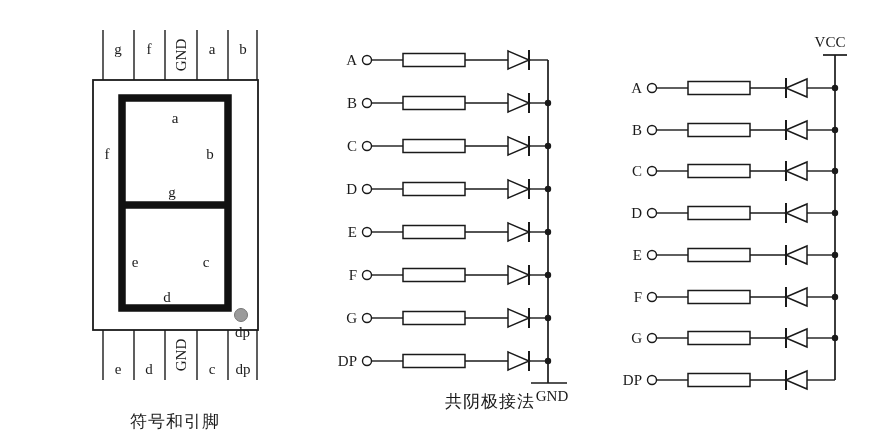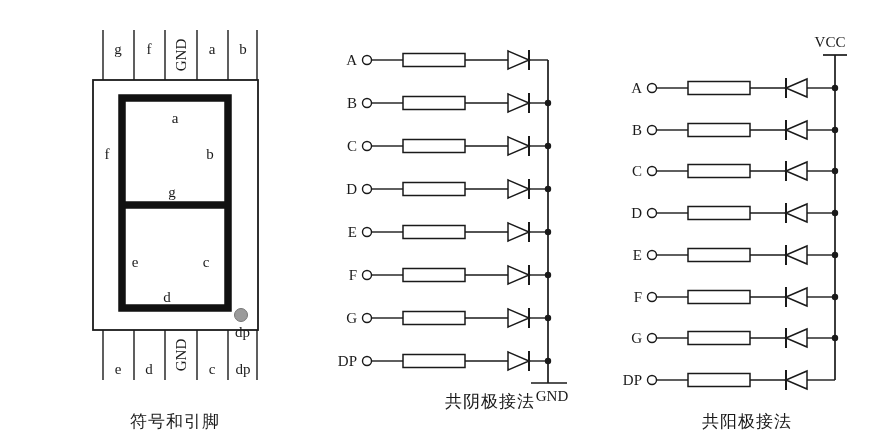--- a/index.html
+++ b/index.html
@@ -256,15 +256,14 @@
     <circle class="dot" cx="225" cy="122" r="3.2"></circle>
     <circle class="dot" cx="225" cy="163" r="3.2"></circle>
     <circle class="dot" cx="225" cy="205" r="3.2"></circle>
     <circle class="dot" cx="225" cy="247" r="3.2"></circle>
     <circle class="dot" cx="225" cy="289" r="3.2"></circle>
     <circle class="dot" cx="225" cy="330" r="3.2"></circle>
   </svg>
 
   <div class="caption" style="left:175px; top:410px;">符号和引脚</div>
   <div class="caption" style="left:490px; top:390px;">共阴极接法</div>
-  <div class="caption" style="left:747px; top:410px;">共阳极接法</div>
 
 </div>
 
 </body></html>

